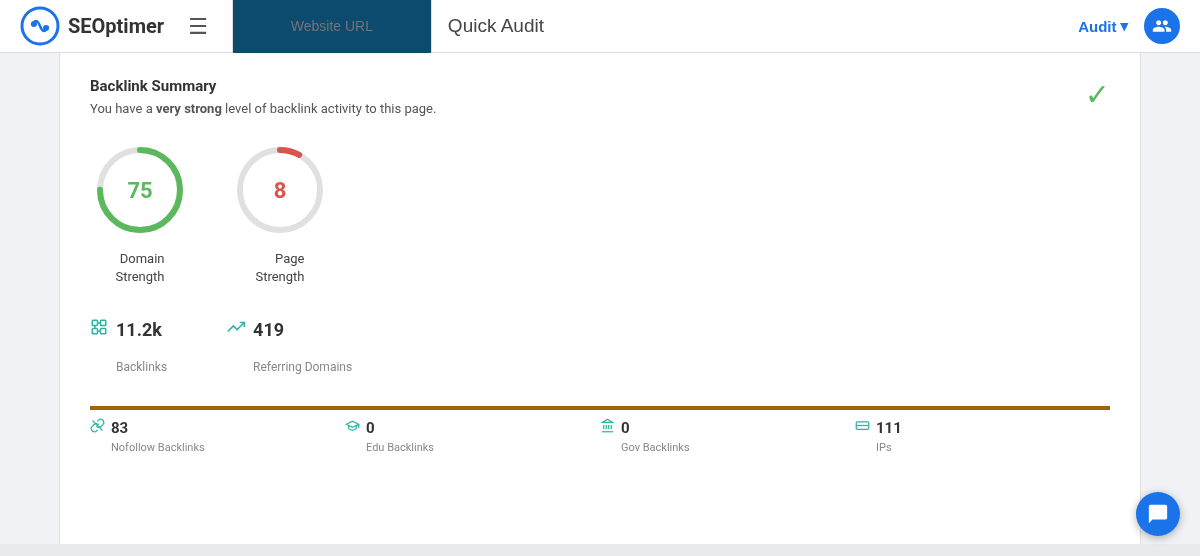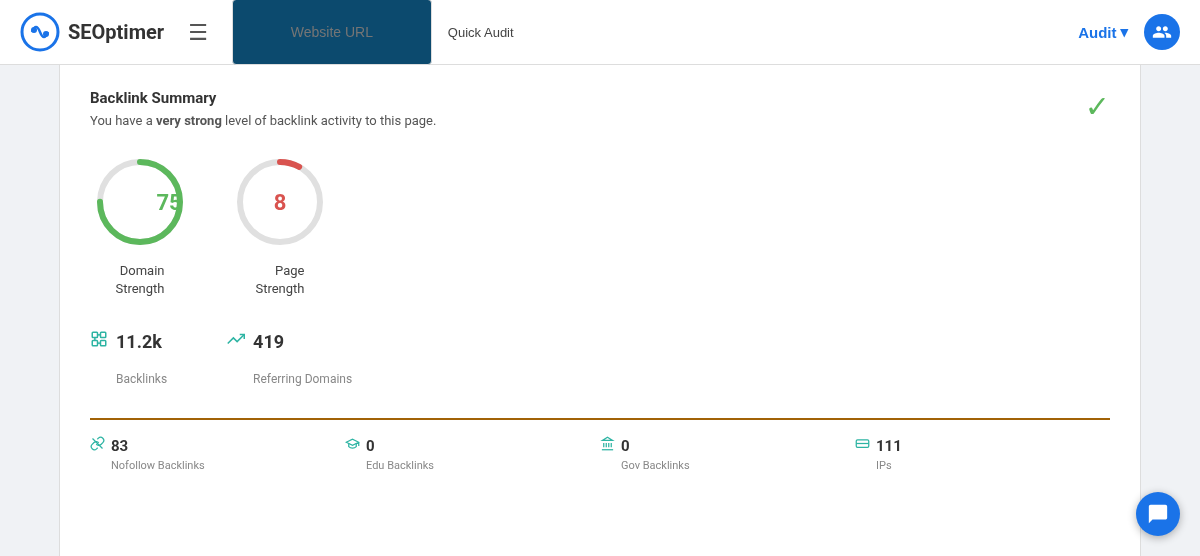--- a/index.html
+++ b/index.html
@@ -5,21 +5,21 @@
     * { box-sizing: border-box; margin: 0; padding: 0; }
     body { font-family: -apple-system, BlinkMacSystemFont, 'Segoe UI', Roboto, sans-serif; background: #e8eaed; width: 1200px; height: 556px; overflow: hidden; }
 
     
     .header {
       background: #fff;
       border-bottom: 1px solid #ddd;
       display: flex;
       align-items: center;
       padding: 0 20px;
-      height: 65px;
+      height: 53px;
       gap: 16px;
     }
     .logo-area {
       display: flex;
       align-items: center;
       gap: 8px;
     }
     .logo-icon {
       width: 40px;
       height: 40px;
@@ -41,21 +41,21 @@
       border: 1px solid #ddd;
       border-radius: 4px;
       padding: 24px 14px;
       font-size: 14px;
       color: #999;
       width: 200px;
       outline: none;
       text-align: center;
     }
     .quick-audit-btn {
-      font-size: 13px;
+      font-size: 19px;
       color: #444;
       background: none;
       border: none;
       cursor: pointer;
       font-weight: 500;
     }
     .spacer { flex: 1; }
     .help-btn {
       color: #1a73e8;
       font-size: 15px;
@@ -190,22 +190,22 @@
     .stat-label {
       font-size: 12px;
       color: #888;
       margin-left: 26px;
     }
 
     
     .bottom-stats {
       display: flex;
       gap: 0;
-      border-top: 2px solid #a16207;
-      padding-top: 16px;
+      border-top: 4px solid #a16207;
+      padding-top: 8px;
     }
     .bottom-stat {
       display: flex;
       flex-direction: column;
       align-items: flex-start;
       flex: 1;
       gap: 4px;
     }
     .bottom-stat-top {
       display: flex;
@@ -294,21 +294,21 @@
     <div class="strength-row">
 
       <div class="strength-item">
         <div class="circle-meter">
           <svg width="100" height="100" viewBox="0 0 100 100">
 
             <circle cx="50" cy="50" r="40" fill="none" stroke="#e0e0e0" stroke-width="6"></circle>
 
             <circle cx="50" cy="50" r="40" fill="none" stroke="#5cb85c" stroke-width="6" stroke-dasharray="188.5 62.8" stroke-linecap="round"></circle>
           </svg>
-          <span class="meter-value" style="color:#5cb85c;margin-left:29px;">75</span>
+          <span class="meter-value" style="color:#5cb85c;">75</span>
         </div>
         <div class="meter-label">
           <span>Domain</span><br>
           <span>Strength</span>
         </div>
       </div>
 
       <div class="strength-item">
         <div class="circle-meter">
           <svg width="100" height="100" viewBox="0 0 100 100">

